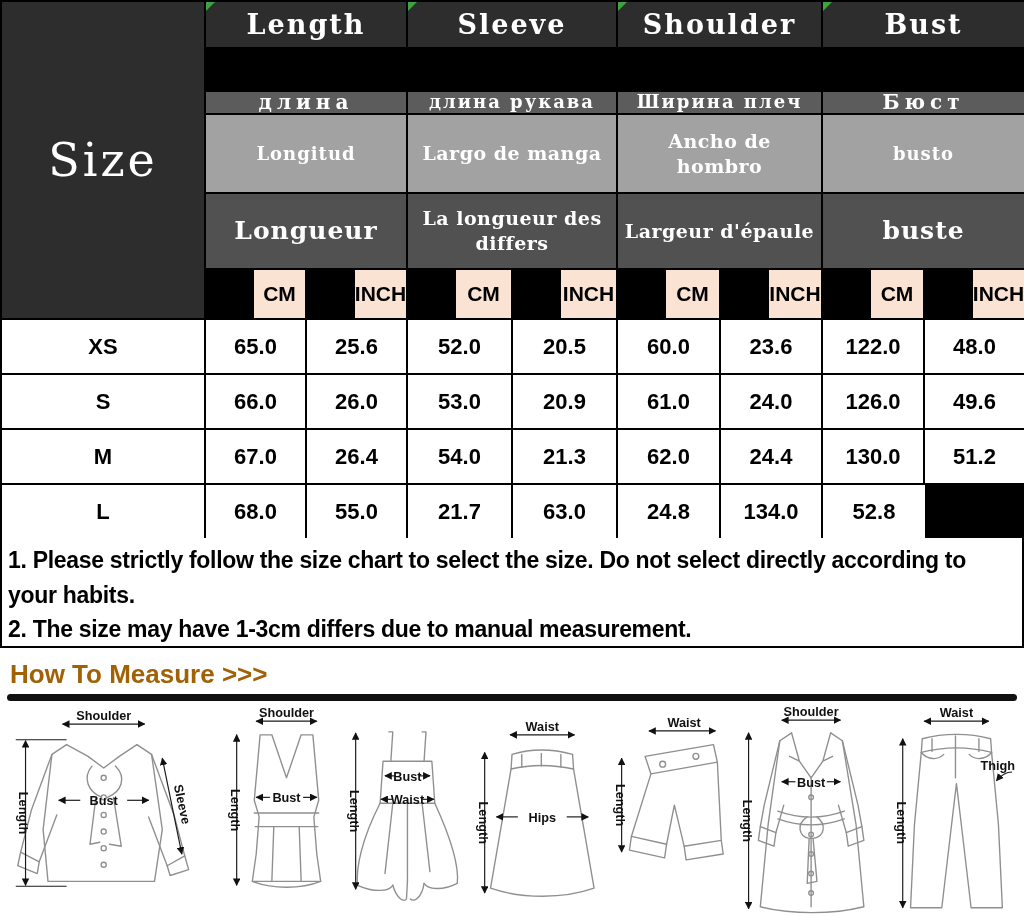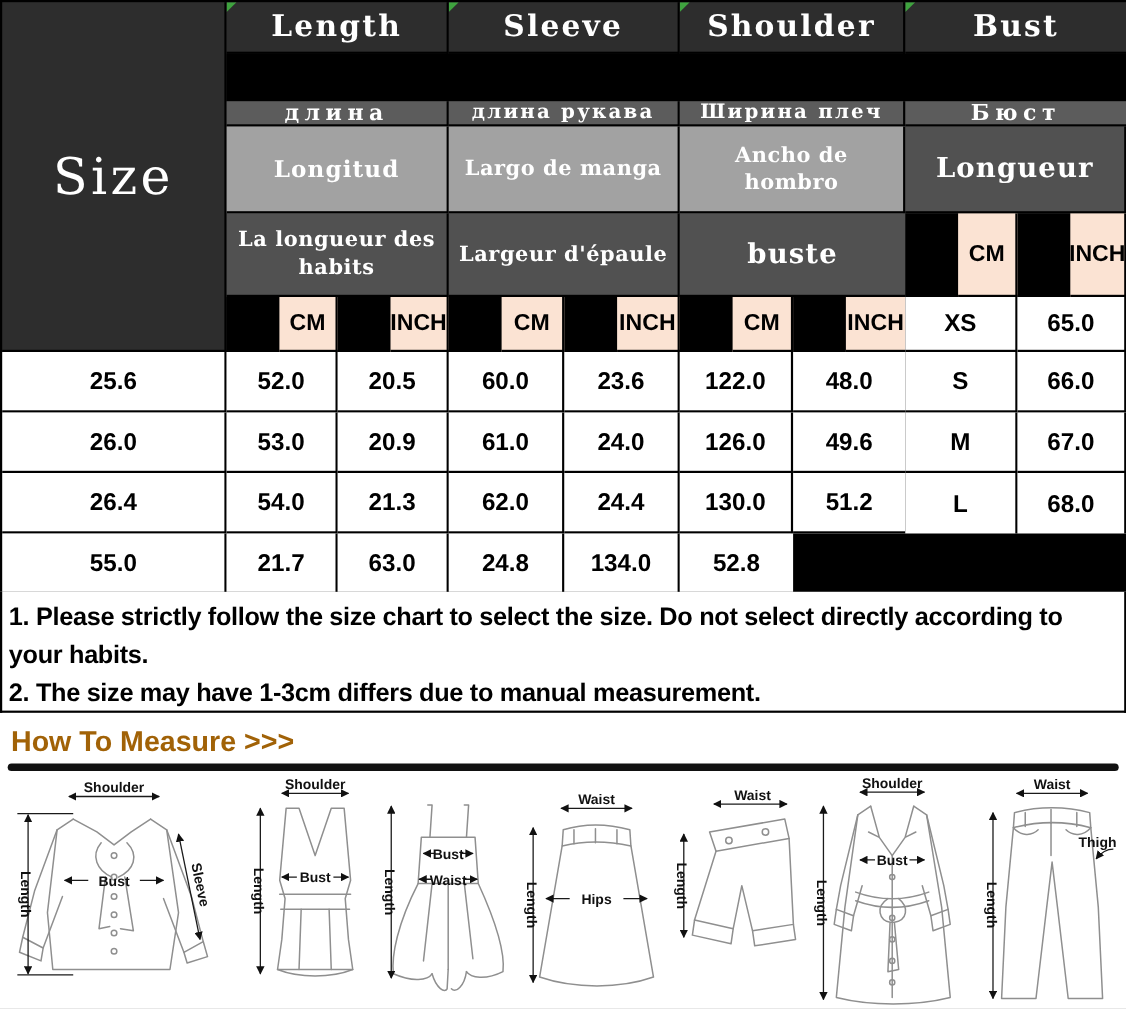--- a/index.html
+++ b/index.html
@@ -39,21 +39,21 @@
   }
   .hdr-ru{
     background:#5c5c5c; color:#fff;
     font-family:"DejaVu Serif", serif;
     font-weight:bold; font-size:20px; letter-spacing:5px;
     line-height:1.25; word-break:break-all; padding:0 4px;margin-top:43px;
   }
   .hdr-es{
     background:#a2a2a2; color:#fff;
     font-family:"DejaVu Serif", serif;
-    font-weight:bold; font-size:21px; letter-spacing:1px;
+    font-weight:bold; font-size:18px; letter-spacing:1px;
     line-height:1.3; padding:0 6px;
   }
   .hdr-fr{
     background:#515151; color:#fff;
     font-family:"DejaVu Serif", serif;
     font-weight:bold; font-size:25px; letter-spacing:1px;
     line-height:1.3; padding:0 4px;
   }
   .sm{ font-size:19px; letter-spacing:0.5px; }
   .ru-sm{ font-size:18px; letter-spacing:2px; }
@@ -136,26 +136,29 @@
 
   <div class="cell hdr-es w2">
     <span>Longitud</span>
     </div>
   <div class="cell hdr-es w2 sm">
     <span>Largo de manga</span>
     </div>
   <div class="cell hdr-es w2 sm">
     <span>Ancho de hombro</span>
     </div>
+  <div class="cell hdr-es w2 rend">
+    <span>busto</span>
+    </div>
 
   <div class="cell hdr-fr w2">
     <span>Longueur</span>
     </div>
   <div class="cell hdr-fr w2 sm">
-    <span>La longueur des habits</span>
+    <span>La longueur des differs</span>
     </div>
   <div class="cell hdr-fr w2 sm">
     <span>Largeur d'épaule</span>
     </div>
   <div class="cell hdr-fr w2 rend">
     <span>buste</span>
     </div>
 
   <div class="cell hdr-unit">
       <span>CM</span>

